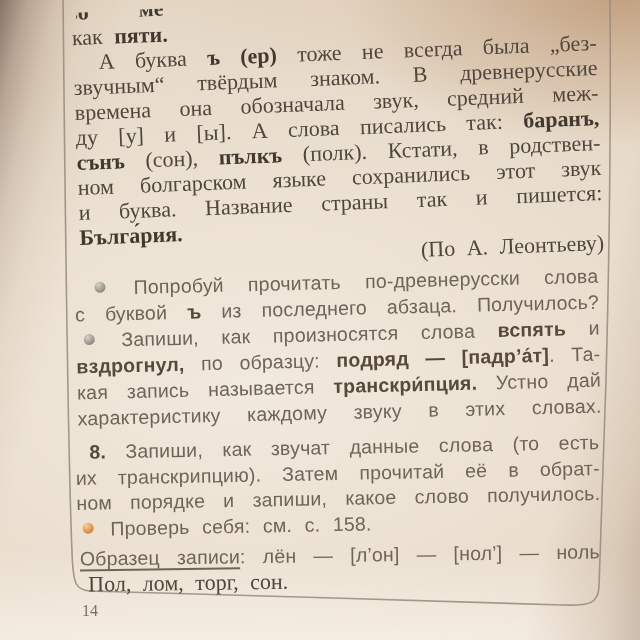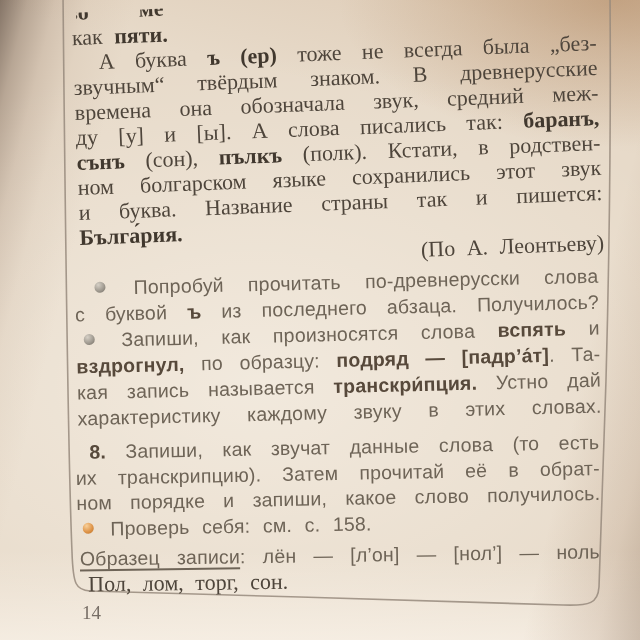--- a/index.html
+++ b/index.html
@@ -29,21 +29,21 @@
   .j{text-align:justify;text-align-last:justify;}
   .right{text-align:right;}
   .spaced{word-spacing:7px;}
   .spaced-sm{word-spacing:6px;}
   .u{text-decoration:underline;text-underline-offset:4px;text-decoration-thickness:1.5px;}
   .serifline{font-family:"Liberation Serif",serif !important;font-size:22px !important;color:#4e453b !important;letter-spacing:0 !important;}
   .bullet{display:inline-block;width:11px;height:11px;border-radius:50%;vertical-align:middle;margin:0 4px 4px 0;}
   .bullet.gray{background:radial-gradient(circle at 35% 28%, #d6d0c6, var(--gray) 62%, #6e675d);}
   .bullet.orange{background:radial-gradient(circle at 35% 28%, #f8d09a, var(--orange) 58%, #b9712a);}
   .page-num{position:absolute;left:82px;top:602px;font-family:"Liberation Serif",serif;
-    font-size:19px;color:#776e66;}
+    font-size:16px;color:#776e66;}
 </style>
 </head>
 <body>
 
 <div class="stage">
   <div class="photo">
 
     <svg class="frame-svg" width="640" height="640" viewBox="0 0 640 640">
       <path d="M 63,-5
                C 66,300 69,480 72,552

